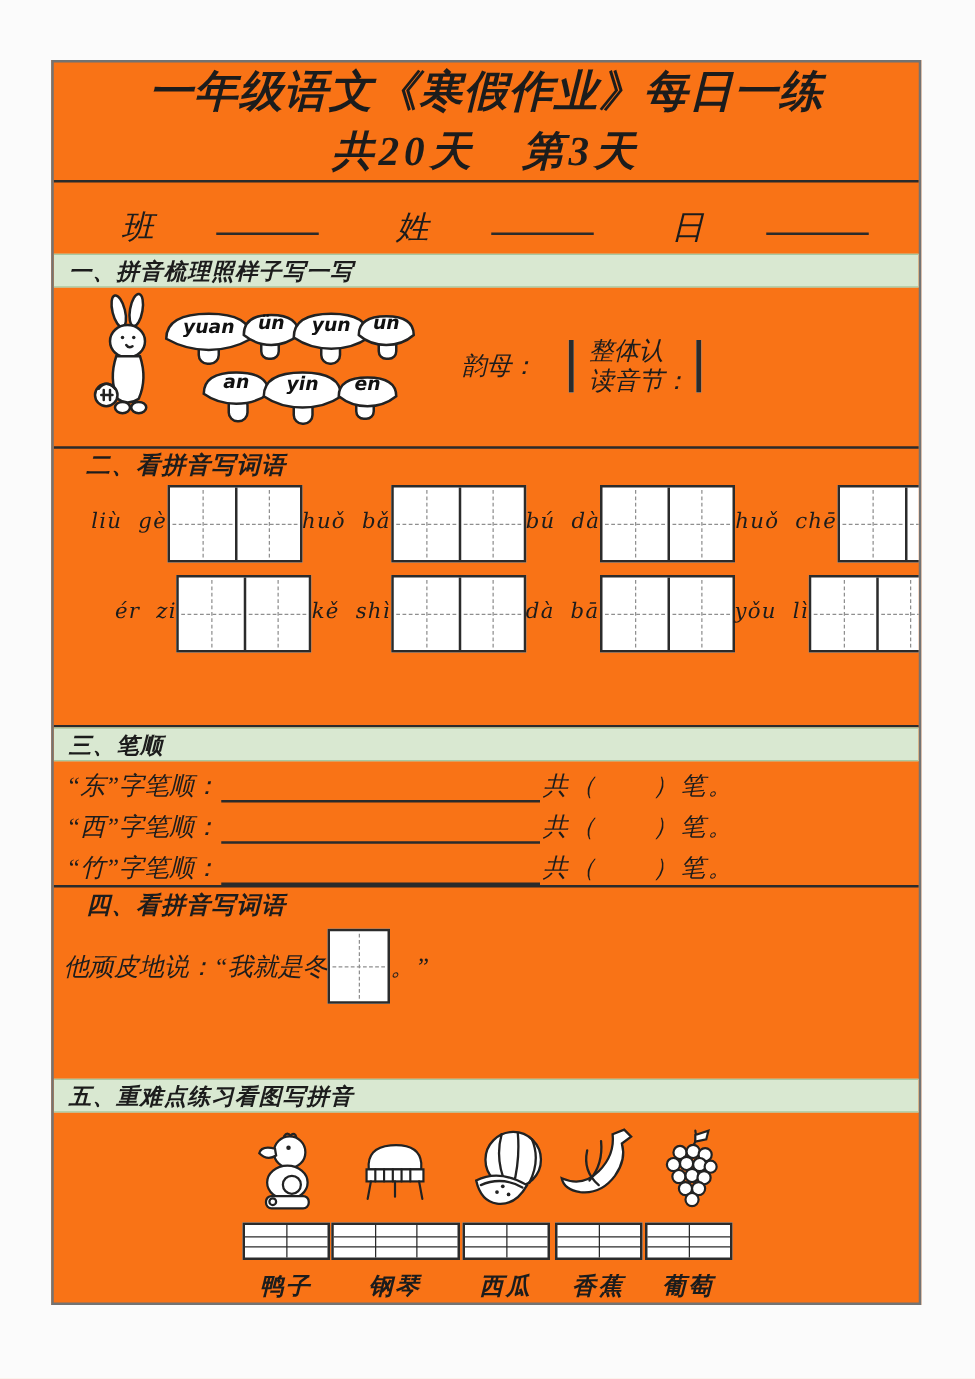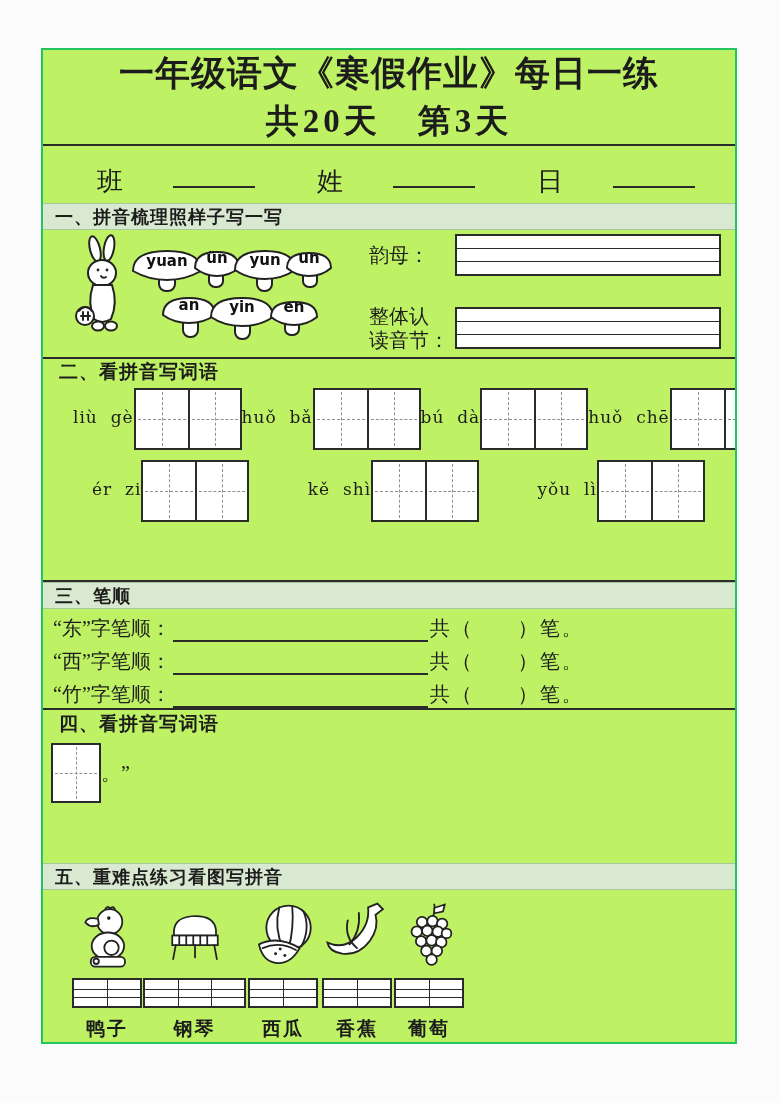--- a/index.html
+++ b/index.html
@@ -6,22 +6,22 @@
   html,body { width:780px; height:1103px; }
   body {
     background:#fafafa;
     font-family:"Liberation Serif", serif;
     color:#1c1c1c;
     position:relative;
   }
   .page { position:absolute; inset:0; background:#fbfbfb; }
   .frame {
     position:absolute; left:41px; top:48px; width:696px; height:996px;
-    background:#bef264; border:2px solid #22c55e;
-    display:flex; flex-direction:column; overflow:hidden;
+    background:#f97316; border:2px solid #737373;
+    display:flex; flex-direction:column; overflow:hidden;font-style:italic;
   }
   
   .title-block {
     height:100px; border-bottom:2px solid #2b2b2b;
     display:flex; flex-direction:column; align-items:center; justify-content:center;
     gap:2px;
   }
   .title-line1 { font-size:35px; font-weight:bold; letter-spacing:1px; }
   .title-line2 { font-size:33px; font-weight:bold; letter-spacing:4px; }
   
@@ -38,31 +38,31 @@
   
   .section-bar {
     height:27px; flex:0 0 auto;
     background:#d9e8d1;
     border-top:1px solid #a9c79f; border-bottom:1px solid #a9c79f;
     display:flex; align-items:center; padding-left:12px;
     font-family:"Liberation Sans", sans-serif;
     font-size:18px; font-weight:bold; letter-spacing:1px;
   }
   .plain-heading {
-    height:30px; display:flex; align-items:center; padding-left:16px;
+    height:30px; display:flex; align-items:center; padding-left:26px;
     font-family:"Liberation Sans", sans-serif;
     font-size:19px; font-weight:bold; letter-spacing:1px;text-align:right;
   }
   
   .s1-body {
     height:139px; border-bottom:2px solid #2b2b2b;
     display:flex; align-items:center; padding:0 14px 0 28px;justify-content:space-between;
   }
   .s1-art { width:280px; height:120px; flex:0 0 auto; }
-  .s1-right { flex:1; display:flex; flex-direction:column; gap:28px; padding-left:18px; }
+  .s1-right { flex:1; display:flex; flex-direction:row; gap:12px; padding-left:18px; }
   .s1-field { display:flex; align-items:center; }
   .s1-label { width:86px; font-size:20px; line-height:24px; flex:0 0 auto; }
   .fourline { position:relative; flex:1; height:42px; border:2px solid #2b2b2b; background:#fff; }
   .fourline .ln { position:absolute; left:0; right:0; height:0; border-top:1.5px solid #2b2b2b; }
   .fourline .ln.a { top:32%; } .fourline .ln.b { top:65%; }
   
   .s2-body { height:212px; border-bottom:2px solid #2b2b2b; padding:0 30px; }
   .s2-row { display:flex; justify-content:space-between; margin-top:2px; }
   .word-group { display:flex; flex-direction:row; align-items:center; }
   .pinyin {
@@ -88,21 +88,21 @@
   .s3-prefix { flex:0 0 auto; }
   .s3-line { flex:0 0 255px; border-bottom:2px solid #2b2b2b; height:22px; margin:0 2px; }
   .s3-suffix { flex:0 0 auto; letter-spacing:2px; }
   
   .s4-body { height:136px; padding:0 8px 0 8px; border-bottom:0; }
   .s4-line { display:flex; align-items:center; font-size:20px; }
   .s4-line.first { margin-top:4px; padding-left:32px; }
   .s4-line.second { margin-top:6px; }
   .s4-text { white-space:pre; }
   
-  .s5-body { flex:1; display:flex; justify-content:flex-start; align-items:flex-start;
+  .s5-body { flex:1; display:flex; justify-content:center; align-items:flex-start;
     padding:8px 28px 0 28px; }
   .s5-col { display:flex; flex-direction:column; align-items:center; }
   .s5-icon { height:76px; display:flex; align-items:flex-end; justify-content:center; }
   .pgrid { position:relative; display:inline-flex; border:2px solid #2b2b2b; background:#fff; margin-top:4px; }
   .pgrid .pcell { width:33px; height:26px; }
   .pgrid .pcell + .pcell { border-left:1.5px solid #2b2b2b; }
   .pgrid .hl { position:absolute; left:0; right:0; border-top:1.2px solid #2b2b2b; }
   .pgrid .hl.a { top:33%; } .pgrid .hl.b { top:66%; }
   .s5-label {
     margin-top:8px; font-family:"Liberation Sans", sans-serif;
@@ -257,20 +257,27 @@
             </div>
         </div>
         <div class="word-group">
           <div class="pinyin">kě  shì</div>
           <div class="tian">
               <div class="cell"></div>
               <div class="cell"></div>
             </div>
         </div>
         <div class="word-group">
+          <div class="pinyin">dà  bā</div>
+          <div class="tian">
+              <div class="cell"></div>
+              <div class="cell"></div>
+            </div>
+        </div>
+        <div class="word-group">
           <div class="pinyin">yǒu  lì</div>
           <div class="tian">
               <div class="cell"></div>
               <div class="cell"></div>
             </div>
         </div>
       </div>
     </div>
 
     <div class="section-bar">
@@ -290,20 +297,21 @@
       <div class="s3-row">
         <span class="s3-prefix">“竹”字笔顺：</span>
         <span class="s3-line"></span>
         <span class="s3-suffix">共（　　）笔。</span>
       </div>
     </div>
 
     <div class="plain-heading">四、看拼音写词语</div>
     <div class="s4-body">
       <div class="s4-line second">
+        <span class="s4-text">他顽皮地说：“我就是冬</span>
         <span class="tian small">
             <span class="cell"></span>
           </span>
         <span class="s4-text">。”</span>
       </div>
     </div>
 
     <div class="section-bar">
       <span>五、重难点练习看图写拼音</span>
     </div>

